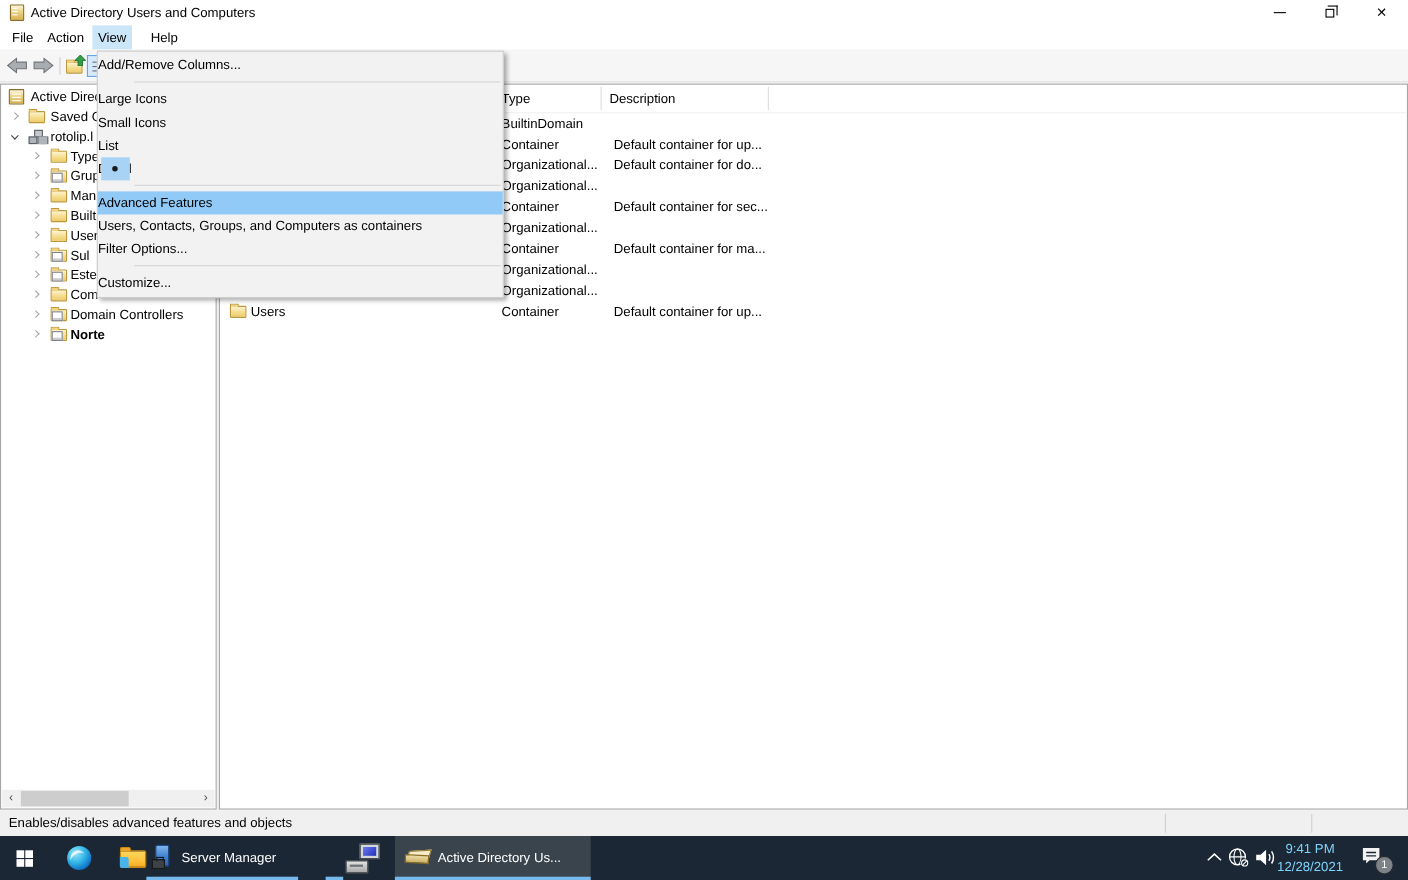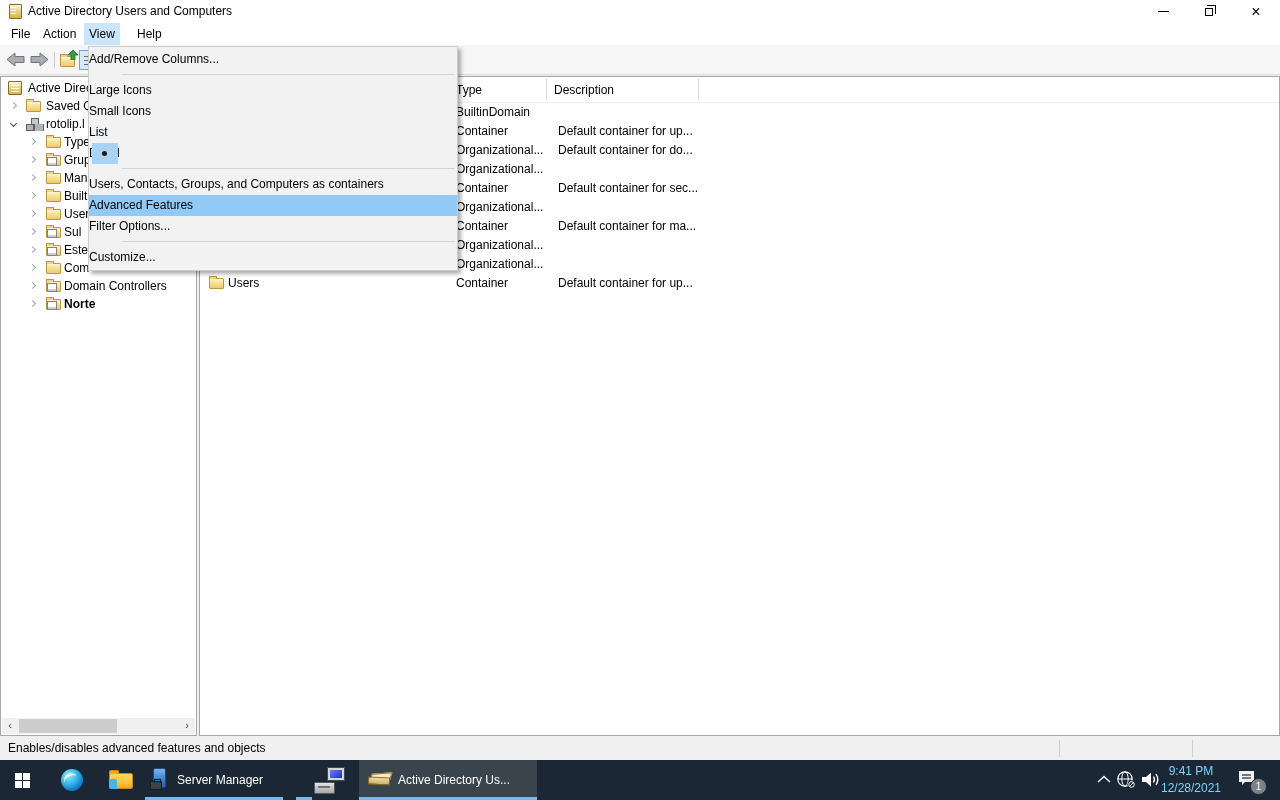--- a/index.html
+++ b/index.html
@@ -318,22 +318,22 @@
   </div>
 
   <div class="menu-popup" id="view-menu">
       <div class="menu-item"><span>Add/Remove Columns...</span></div>
       <div class="menu-sep"></div>
       <div class="menu-item"><span>Large Icons</span></div>
       <div class="menu-item"><span>Small Icons</span></div>
       <div class="menu-item"><span>List</span></div>
       <div class="menu-item"><span class="radio-gutter"></span><span>Detail</span></div>
       <div class="menu-sep"></div>
+      <div class="menu-item hl"><span>Advanced Features</span></div>
       <div class="menu-item"><span>Users, Contacts, Groups, and Computers as containers</span></div>
-      <div class="menu-item hl"><span>Advanced Features</span></div>
       <div class="menu-item"><span>Filter Options...</span></div>
       <div class="menu-sep"></div>
       <div class="menu-item"><span>Customize...</span></div>
     </div>
 
   <div class="statusbar">
     <span class="status-text">Enables/disables advanced features and objects</span>
     <span class="status-div" style="left:1059px"></span>
     <span class="status-div" style="left:1192px"></span>
   </div>
@@ -342,21 +342,21 @@
     <div class="tb-start">
       <span class="start-logo"></span>
     </div>
     <span class="tb-edge"></span>
     <span class="tb-explorer">
       <span class="fe-body"></span>
       <span class="fe-tab"></span>
       <span class="fe-blue"></span>
     </span>
 
-    <div class="tb-app" style="left:143px;width:142px;">
+    <div class="tb-app" style="left:131px;width:142px;">
       <span class="ic-srvmgr">
         <span class="srv-body"></span>
           <span class="srv-box"></span>
       </span>
       <span class="tb-label" style="left:34px">Server Manager</span>
       <span class="tb-underline" style="left:2px;right:2px;"></span>
     </div>
 
     <span class="ic-devices">
       <span class="dev-printer"></span>

